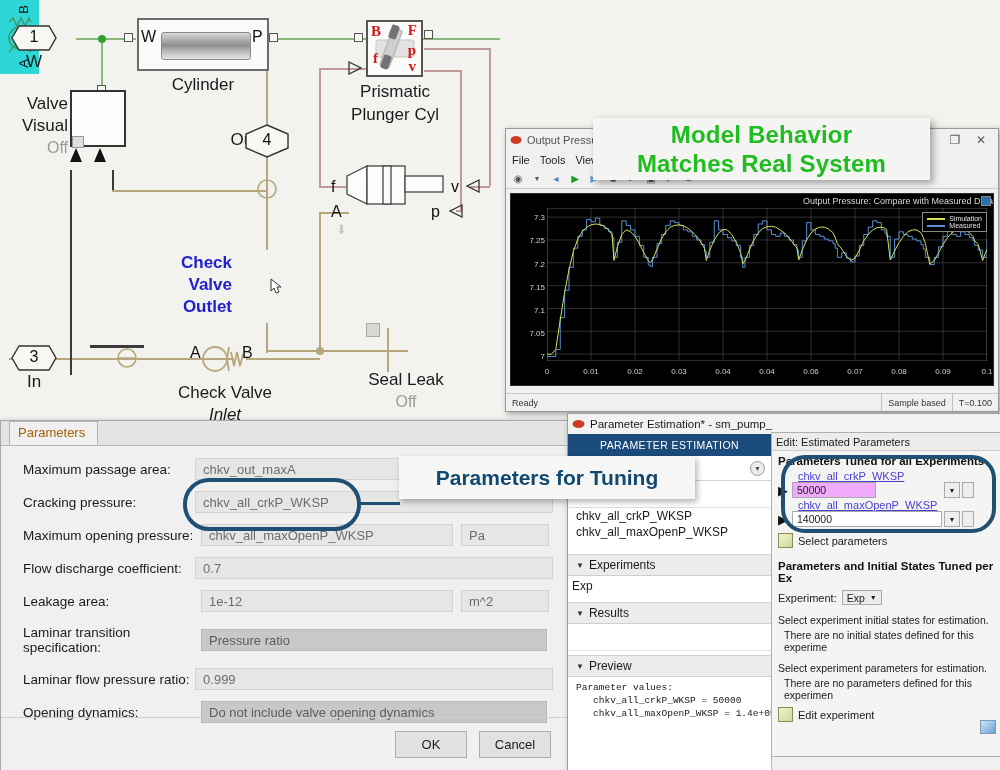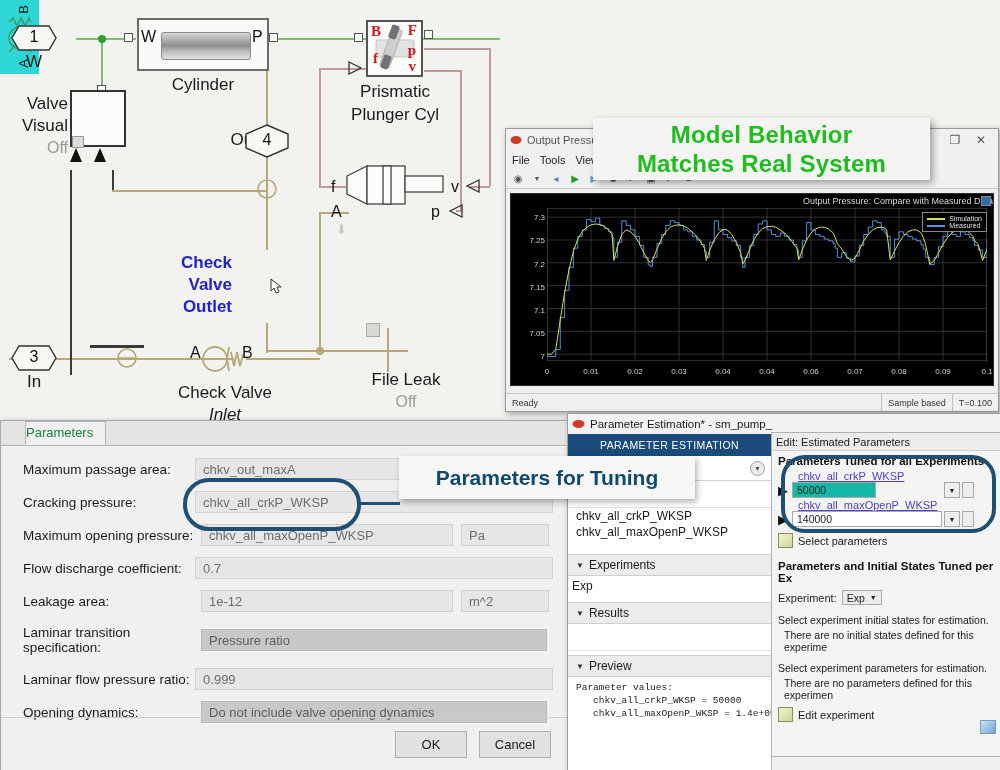--- a/index.html
+++ b/index.html
@@ -70,21 +70,21 @@
   #callout-green{left:593px;top:118px;width:337px;height:62px;background:#f4f4f2;
     box-shadow:3px 3px 7px rgba(0,0,0,.35);display:flex;flex-direction:column;
     align-items:center;justify-content:center;}
   #callout-green div{color:#1fbd1f;font-weight:bold;font-size:24px;line-height:29px;letter-spacing:.2px;}
 
   
   #paramdlg{left:0px;top:420px;width:574px;height:350px;background:#f0f0f0;border:1px solid #a8a8a8;
     box-shadow:1px 1px 5px rgba(0,0,0,.25);}
   #ptabs{height:24px;background:#e4e4e4;border-bottom:1px solid #b4b4b4;display:flex;align-items:flex-end;}
   #ptabs .tab{background:#f0f0f0;border:1px solid #b4b4b4;border-bottom:1px solid #f0f0f0;
-    padding:3px 12px 4px 0;font-size:13px;color:#15803d;margin-left:24px;}
+    padding:3px 12px 4px 8px;font-size:13px;color:#a16207;margin-left:8px;}
   #pbody{padding:10px 0 0 0;height:270px;position:relative;}
   .prow{display:flex;align-items:center;height:26px;margin-bottom:7px;padding:0 22px;}
   .plab{width:178px;font-size:13.5px;color:#1a1a1a;line-height:15px;}
   .pfield{height:22px;background:#e6e6e6;border:1px solid #d2d2d2;color:#6d6d6d;font-size:13px;
     display:flex;align-items:center;padding-left:7px;box-sizing:border-box;}
   .pfield.wide{width:252px;}
   .pfield.full{width:370px;}
   .punit{height:22px;width:88px;background:#e6e6e6;border:1px solid #d2d2d2;color:#6d6d6d;font-size:13px;
     display:flex;align-items:center;padding-left:7px;box-sizing:border-box;margin-left:8px;}
   .pdrop{height:22px;width:346px;background:#c8c8c8;border:1px solid #bbb;color:#5d5d5d;font-size:13px;
@@ -128,21 +128,21 @@
   
   #peright{position:absolute;left:203px;top:18px;width:230px;bottom:14px;background:#f4f4f2;border:1px solid #b0b0b0;}
   #peritit{height:17px;background:#ececea;border-bottom:1px solid #cdcdcd;font-size:11px;color:#1a1a1a;
     display:flex;align-items:center;padding-left:4px;}
   .perh{font-size:11.5px;font-weight:bold;color:#111;padding:4px 0 3px 6px;}
   .perow{display:flex;align-items:center;padding-left:6px;margin-bottom:1px;}
   .perow .arrow{width:14px;font-size:13px;color:#111;}
   .plink{color:#4b3fd1;font-size:11px;text-decoration:underline;padding-left:26px;}
   .pinput{height:16px;width:150px;background:#fff;border:1px solid #a9a9a9;font-size:10.5px;color:#222;
     display:flex;align-items:center;padding-left:4px;box-sizing:border-box;}
-  .pinput.sel{background:#14b8a6;width:84px;}
+  .pinput.sel{background:#f0abfc;width:84px;}
   .pcaret{width:16px;height:16px;background:#eee;border:1px solid #a9a9a9;display:flex;align-items:center;
     justify-content:center;font-size:7px;color:#222;margin-left:2px;box-sizing:border-box;}
   .pextra{width:12px;height:16px;background:#eee;border:1px solid #a9a9a9;margin-left:2px;box-sizing:border-box;}
   .periconrow{display:flex;align-items:center;gap:5px;padding-left:6px;margin-top:3px;font-size:11px;color:#1a1a1a;}
   .smicon{width:13px;height:13px;border:1px solid #8a8a5a;background:linear-gradient(135deg,#f3f3c8,#c9d9a0);}
   .pertext{font-size:10.5px;color:#1a1a1a;padding:3px 0 0 6px;}
   .pertext.ind{padding-left:12px;}
   .perlabelrow{display:flex;align-items:center;gap:5px;padding-left:6px;font-size:11px;color:#1a1a1a;margin-top:3px;}
   .pselect{height:15px;background:#ececec;border:1px solid #a9a9a9;font-size:10.5px;display:flex;
     align-items:center;gap:5px;padding:0 4px;box-sizing:border-box;}
@@ -297,21 +297,21 @@
     <circle cx="15" cy="19" r="12" fill="none" stroke="#b8a77c" stroke-width="1.8"></circle>
     <polyline points="29,7 27,19 29,31" fill="none" stroke="#b8a77c" stroke-width="1.8"></polyline>
     <polyline points="31,12 34,26 37,12 40,26 43,14" fill="none" stroke="#b8a77c" stroke-width="1.8"></polyline>
   </svg>
   <div class="abs" style="left:190px;top:344px;font-size:16px;color:#111;">A</div>
   <div class="abs" style="left:242px;top:344px;font-size:16px;color:#111;">B</div>
   <div class="blklabel" style="left:155px;top:383px;width:140px;">Check Valve</div>
   <div class="blklabel" style="left:155px;top:405px;width:140px;font-style:italic;">Inlet</div>
 
   <div class="abs" style="left:366px;top:323px;width:12px;height:12px;border:1px solid #aaa;background:#d8d8d4;"></div>
-  <div class="blklabel" style="left:346px;top:370px;width:120px;">File Leak</div>
+  <div class="blklabel" style="left:346px;top:370px;width:120px;">Seal Leak</div>
   <div class="offlabel" style="left:346px;top:393px;width:120px;">Off</div>
 </div>
 
 <div id="scope" class="abs">
   <div id="scopetitle">
     <svg width="12" height="12" viewBox="0 0 12 12">
       <ellipse cx="6" cy="6" rx="5.5" ry="4" fill="#cf3b22"></ellipse>
     </svg>
     <span class="tt">Output Pressure</span>
     <div class="winbtns">

